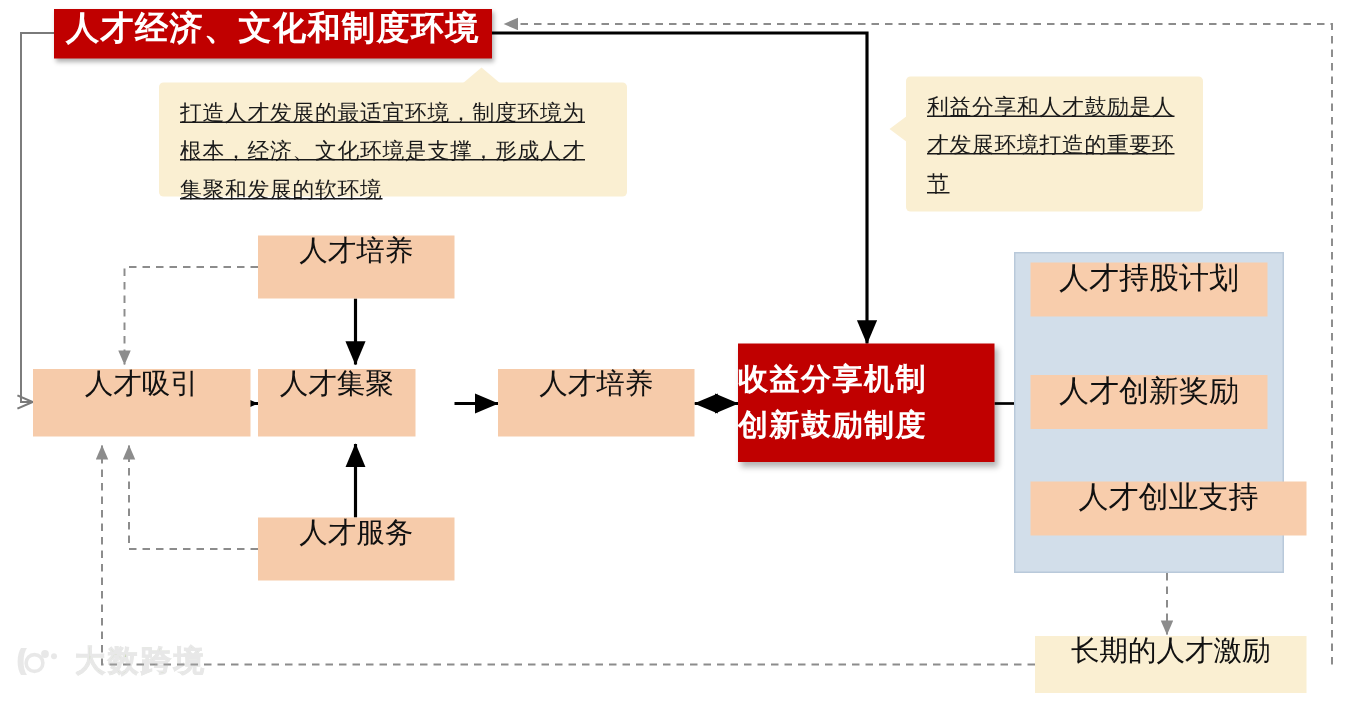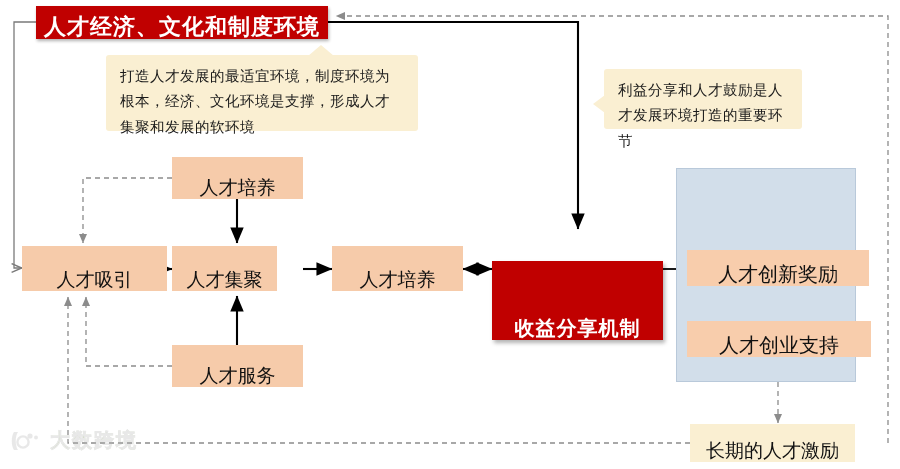--- a/index.html
+++ b/index.html
@@ -10,21 +10,21 @@
     overflow:hidden;
     position:relative;
   }
   #stage{position:absolute;inset:0;width:900px;height:469px;}
   #svg-layer{position:absolute;left:0;top:0;width:900px;height:469px;}
 
   .node{
     position:absolute;
     box-sizing:border-box;
     display:flex;
-    align-items:flex-end;
+    align-items:flex-start;
     justify-content:center;
     text-align:center;
     line-height:1.15;
   }
 
   
   .title-banner{
     background:#C00000;
     color:#ffffff;
     font-size:22px;
@@ -45,24 +45,24 @@
     color:#111111;
     font-size:20px;
   }
 
   
   .red-box{
     background:#C00000;
     color:#ffffff;
     font-size:20px;
     font-weight:600;
+    flex-direction:column;
     justify-content:center;
     gap:8px;
     box-shadow:2px 3px 4px rgba(0,0,0,.30);
-    margin-top:32px;
   }
   .red-box span{display:block;letter-spacing:1px;}
 
   
   .blue-panel{
     background:#D2DEEA;
     border:1px solid #b9c9da;
   }
 
   
@@ -70,20 +70,21 @@
     position:absolute;
     background:#FAEFD2;
     color:#1a1a1a;
     font-family:"DejaVu Serif","Liberation Serif",serif;
     font-size:14.5px;
     line-height:1.75;
     letter-spacing:.5px;
     padding:9px 14px 10px 14px;
     box-sizing:border-box;
     border-radius:3px;
+    text-decoration:underline;
   }
   .note .tail{
     position:absolute;
     width:0;height:0;
     border-style:solid;
   }
   .note-1 .tail{
     left:202px;top:-10px;
     border-width:0 13px 11px 13px;
     border-color:transparent transparent #FAEFD2 transparent;
@@ -197,21 +198,21 @@
 
   <div class="node title-banner" style="left:36px;top:6px;width:292px;height:33px;">
     <span>人才经济、文化和制度环境</span>
   </div>
 
   <div class="note note-1" style="left:106px;top:55px;width:312px;height:76px;">
     <div class="tail"></div>
     <div>打造人才发展的最适宜环境，制度环境为根本，经济、文化环境是支撑，形成人才集聚和发展的软环境</div>
   </div>
 
-  <div class="note note-2" style="left:604px;top:51px;width:198px;height:60px;margin-top:18px;">
+  <div class="note note-2" style="left:604px;top:51px;width:198px;height:90px;">
     <div class="tail"></div>
     <div>利益分享和人才鼓励是人才发展环境打造的重要环节</div>
   </div>
 
   <div class="node peach" style="left:172px;top:157px;width:131px;height:42px;">
     <span>人才培养</span>
   </div>
 
   <div class="node peach" style="left:22px;top:246px;width:145px;height:45px;">
     <span>人才吸引</span>
@@ -224,34 +225,38 @@
   <div class="node peach" style="left:332px;top:246px;width:131px;height:45px;">
     <span>人才培养</span>
   </div>
 
   <div class="node peach" style="left:172px;top:345px;width:131px;height:42px;">
     <span>人才服务</span>
   </div>
 
   <div class="node red-box" style="left:492px;top:229px;width:171px;height:79px;">
     <span>收益分享机制</span>
+    <span>创新鼓励制度</span>
   </div>
 
   <div class="node blue-panel" style="left:676px;top:168px;width:180px;height:214px;"></div>
 
-
-  <div class="node peach-sm" style="left:687px;top:250px;width:182px;height:36px;">
+  <div class="node peach-sm" style="left:687px;top:175px;width:158px;height:36px;">
+    <span>人才持股计划</span>
+  </div>
+
+  <div class="node peach-sm" style="left:687px;top:250px;width:158px;height:36px;">
     <span>人才创新奖励</span>
   </div>
 
   <div class="node peach-sm" style="left:687px;top:321px;width:184px;height:36px;">
     <span>人才创业支持</span>
   </div>
 
-  <div class="node cream-box" style="left:690px;top:424px;width:165px;height:38px;">
+  <div class="node cream-box" style="left:690px;top:424px;width:181px;height:38px;">
     <span>长期的人才激励</span>
   </div>
 
   <div class="watermark">
     <span class="wm-logo">
       <svg viewBox="0 0 34 24" width="34" height="24" xmlns="http://www.w3.org/2000/svg">
         <path d="M4,3 C1,7 1,17 4,21 L8,21 C5,17 5,7 8,3 Z" fill="#b5b5b5"></path>
         <circle cx="13" cy="13" r="5.6" fill="none" stroke="#b5b5b5" stroke-width="2.4"></circle>
         <circle cx="20" cy="7" r="2.6" fill="#b5b5b5"></circle>
         <circle cx="26" cy="8.5" r="2.0" fill="#b5b5b5"></circle>

